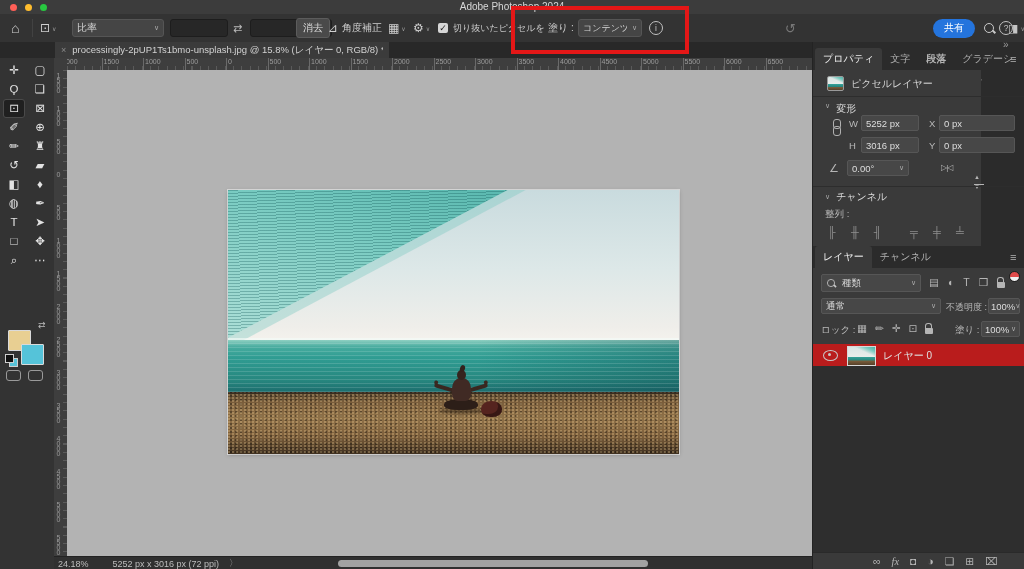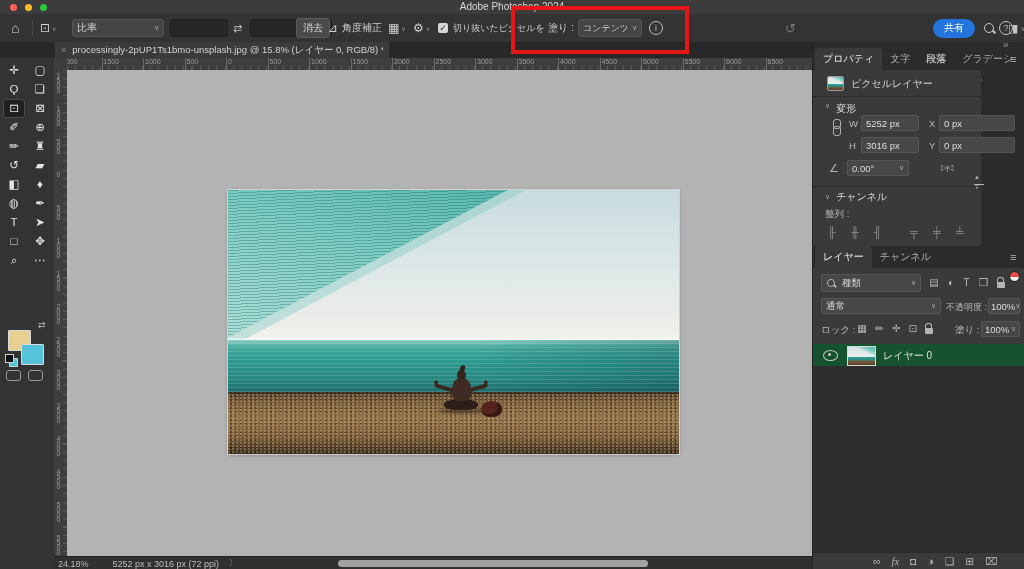--- a/index.html
+++ b/index.html
@@ -114,21 +114,21 @@
   .alist span{display:inline-block;width:14px;margin-right:9px;font-size:11px;color:#8f8f8f;text-align:center;}
   .alist span:nth-child(3){margin-right:22px;}
   .ilist span{display:inline-block;font-size:10.5px;color:#b5b5b5;text-align:center;}
   .padlock-i{width:8px;height:6px;background:#b5b5b5;border-radius:1px;position:relative;margin-top:6px;}
   .padlock-i::before{content:'';position:absolute;width:5px;height:5px;border:1.5px solid #b5b5b5;border-bottom:none;
           border-radius:3px 3px 0 0;left:0;top:-5px;}
   .eye{width:13px;height:9px;border:1px solid #c9c9c9;border-radius:50%;position:relative;}
   .eye::after{content:'';position:absolute;width:3px;height:3px;border-radius:50%;background:#c9c9c9;left:4px;top:2px;}
   .mini{background-image:linear-gradient(205deg,#4ab1a8 0%,#7cc9bf 16%,rgba(140,210,200,0) 32%),
         linear-gradient(180deg,#d9e5e4 0%,#e9edea 54%,#35a096 56%,#27857d 74%,#7c5f3c 76%,#55402a 100%);}
-  #layer-row{background:#14532d;}
+  #layer-row{background:#b91c1c;}
   .chain{width:7px;height:16px;position:relative;}
   .chain::before,.chain::after{content:'';position:absolute;left:0;width:6px;height:8px;border:1.3px solid #b0b0b0;border-radius:3px;}
   .chain::before{top:0;} .chain::after{top:7px;}
   .flipv{width:12px;height:12px;position:relative;}
   .flipv::before{content:'';position:absolute;left:1px;top:5.5px;width:10px;height:1px;background:#b5b5b5;}
   .flipv::after{content:'▲';position:absolute;left:1px;top:-4px;font-size:6px;color:#b5b5b5;}
   .flipv i{position:absolute;left:1px;top:6px;font-size:6px;font-style:normal;color:#b5b5b5;}
   .redpin{width:9px;height:9px;border-radius:50%;background:linear-gradient(180deg,#e14b4b 52%,#f2f2f2 52%);border:1px solid #202020;}
   .fx{font-style:italic;font-family:"Liberation Serif","DejaVu Serif",serif;}
 </style>

